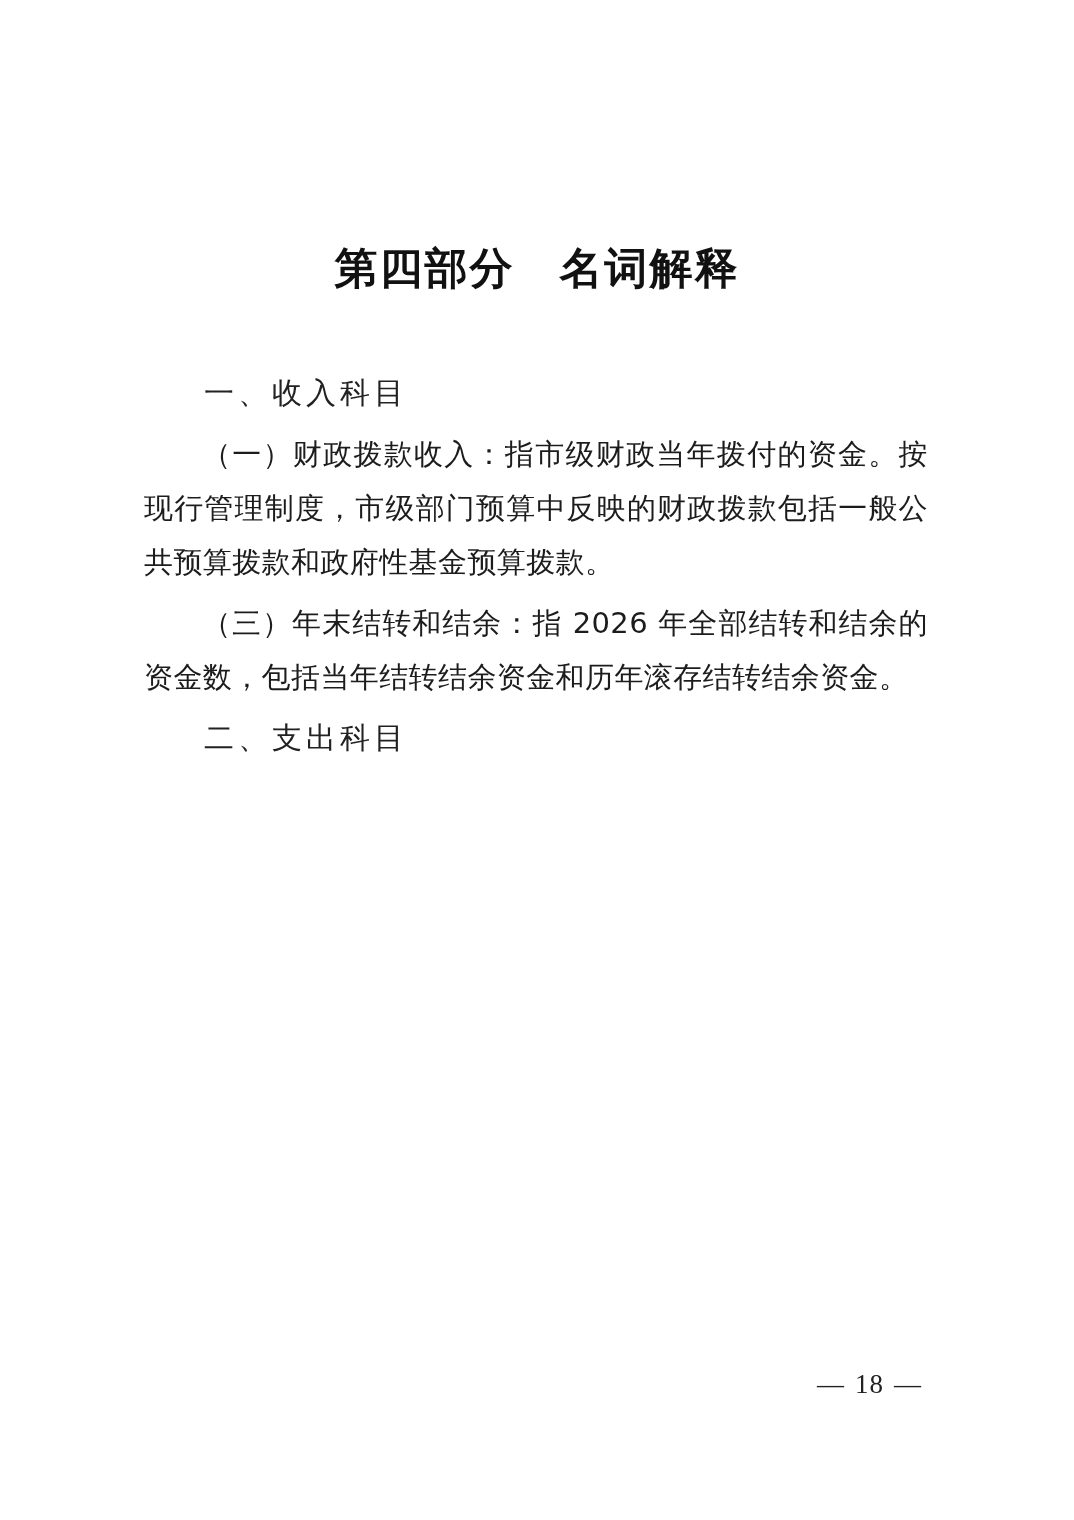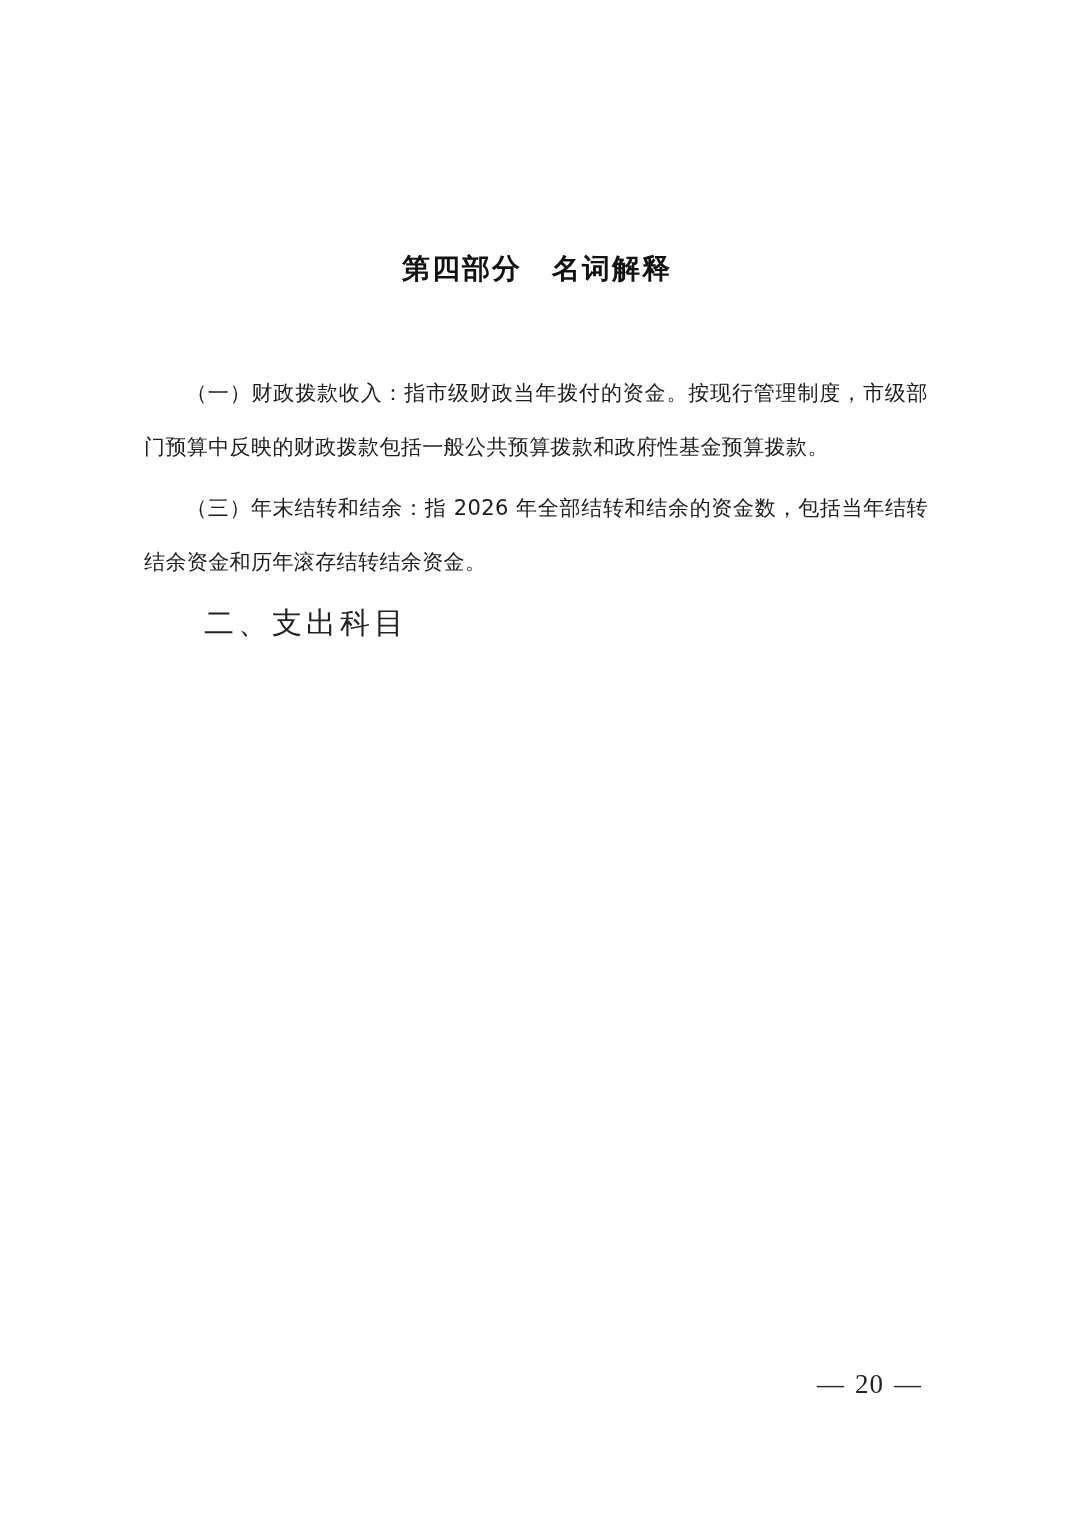--- a/index.html
+++ b/index.html
@@ -13,21 +13,21 @@
     overflow: hidden;
   }
   .doc-title {
     position: absolute;
     top: 240px;
     left: 0;
     width: 1074px;
     text-align: center;
     font-family: "Liberation Serif", "DejaVu Serif", serif;
     font-weight: 700;
-    font-size: 28px;
+    font-size: 43px;
     line-height: 58px;
     letter-spacing: 2px;
     color: #111111;
   }
   .content {
     position: absolute;
     top: 366px;
     left: 144px;
     width: 788px;
   }
@@ -36,21 +36,21 @@
     font-size: 30px;
     line-height: 54px;
     letter-spacing: 4px;
     text-indent: 2em;
     margin: 0 0 7px 0;
     color: #222222;
     font-weight: 400;
   }
   .content p.body-para {
     font-family: "DejaVu Sans", "Liberation Sans", sans-serif;
-    font-size: 21px;
+    font-size: 29px;
     line-height: 54px;
     letter-spacing: 0.4px;
     text-indent: 2em;
     text-align: justify;
     margin: 0 4px 7px 0;
     color: #1c1c1c;
   }
   .footer {
     position: absolute;
     top: 1368px;
@@ -67,29 +67,30 @@
 </style>
 </head>
 <body>
 
 <div class="page">
 
   <div class="doc-title">第四部分　名词解释</div>
 
   <div class="content">
 
+    <h2 class="section-heading">一、收入科目</h2>
 
     <p class="body-para">（一）财政拨款收入：指市级财政当年拨付的资金。按现行管理制度，市级部门预算中反映的财政拨款包括一般公共预算拨款和政府性基金预算拨款。</p>
 
 
     <p class="body-para">（三）年末结转和结余：指 2026 年全部结转和结余的资金数，包括当年结转结余资金和历年滚存结转结余资金。</p>
 
     <h2 class="section-heading">二、支出科目</h2>
 
 
 
   </div>
 
   <div class="footer">
-    <span class="dash">—</span><span>20</span><span class="dash">—</span>
+    <span class="dash">—</span><span>18</span><span class="dash">—</span>
   </div>
 
 </div>
 
 </body></html>

